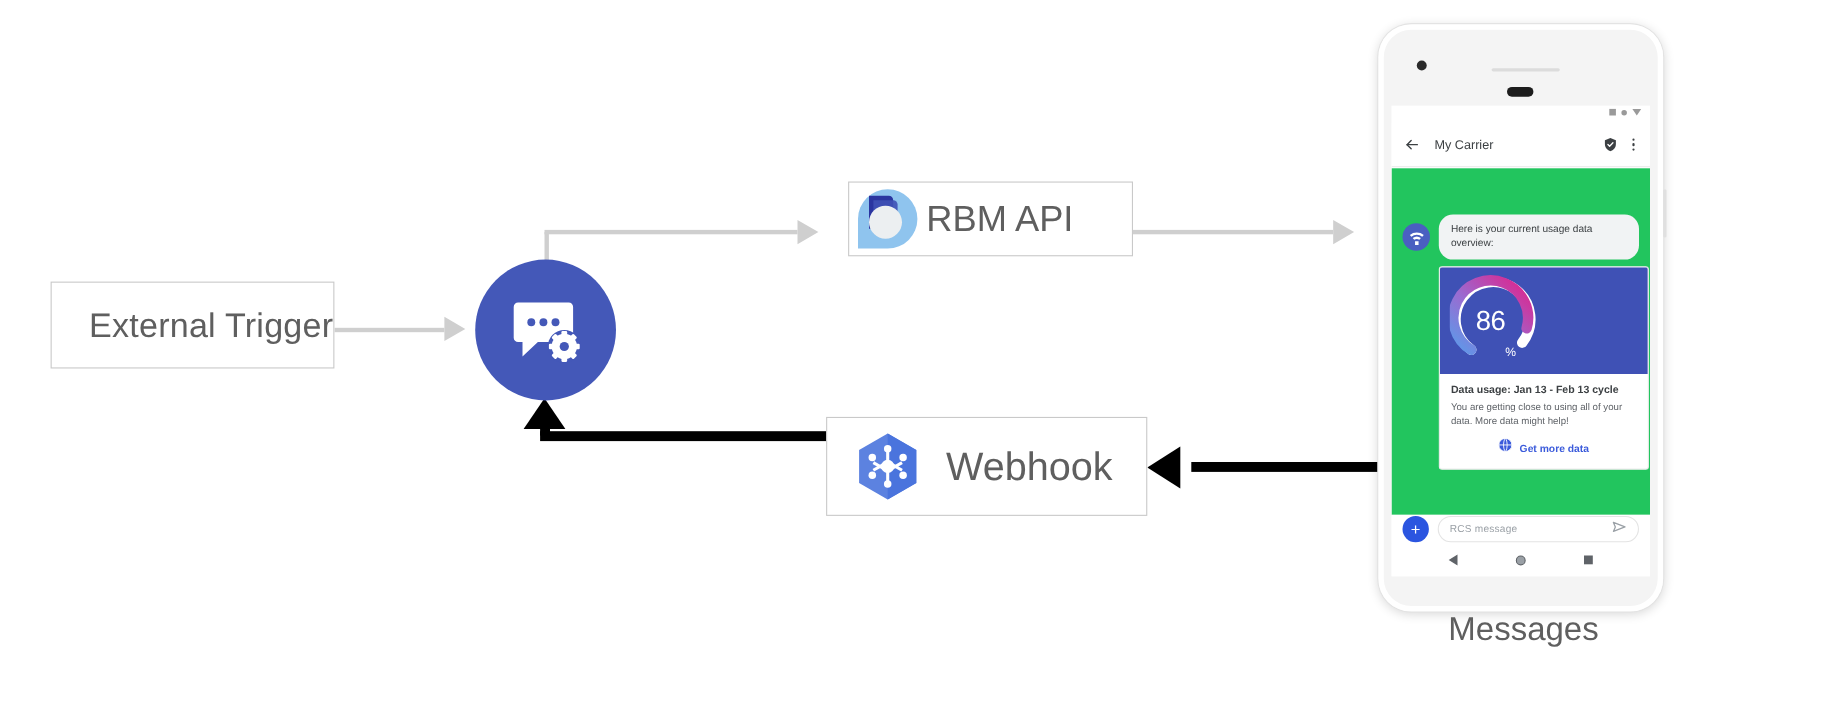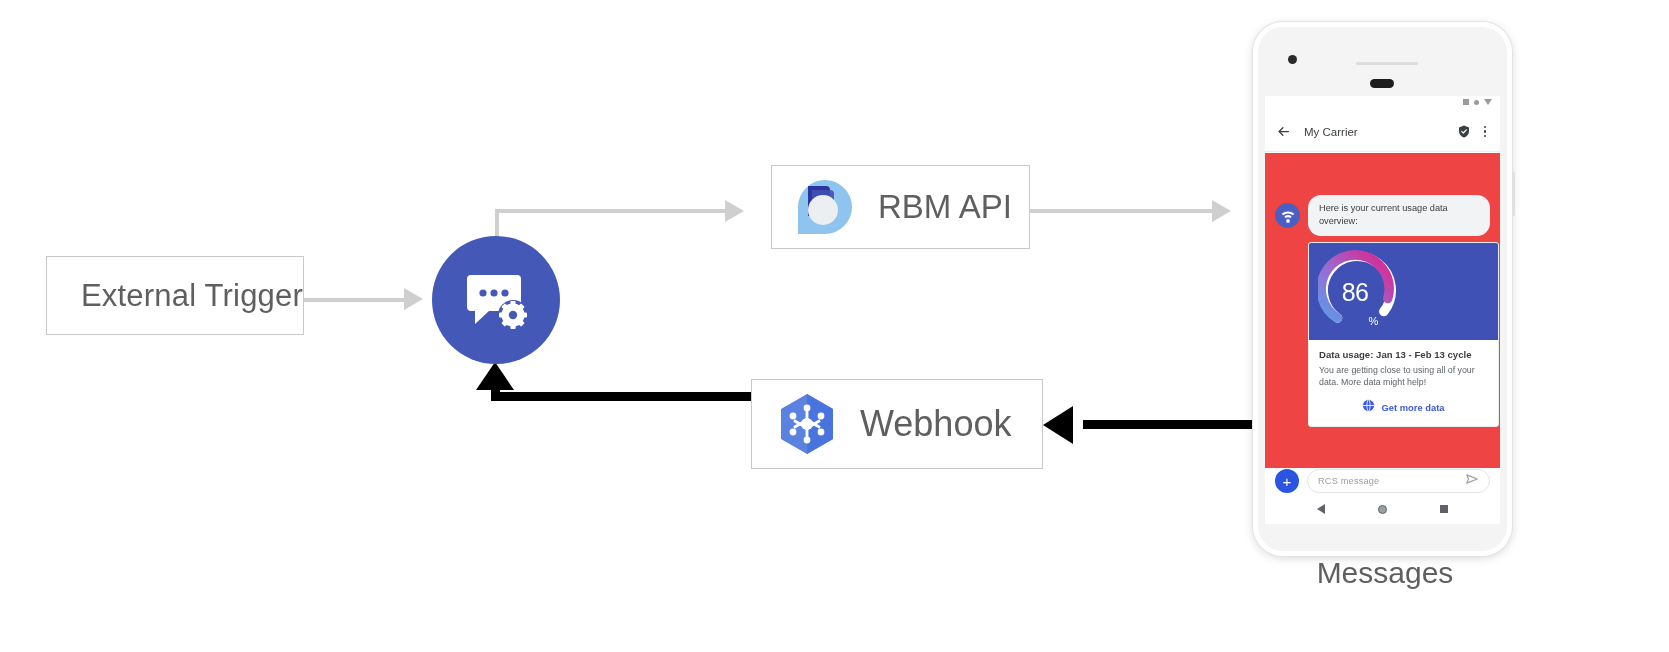--- a/index.html
+++ b/index.html
@@ -46,23 +46,21 @@
   #external-trigger .node-label {
     font-size: 31px;
     letter-spacing: .2px;
   }
 
   
   #rbm-api-box {
     left: 771px;
     top: 165px;
     width: 259px;
-    height: 84px;
-    padding-left: 18px;
-    gap: 18px;
+    height: 68px;
   }
   #rbm-api-box .node-label { font-size: 33px; }
 
   
   #webhook-box {
     left: 751px;
     top: 379px;
     width: 292px;
     height: 90px;
     padding-left: 18px;
@@ -244,21 +242,21 @@
   }
   #overflow-icon i {
     display: block; width: 2.5px; height: 2.5px;
     border-radius: 50%; background: #3c4043;
   }
 
   
   #conversation {
     position: absolute;
     left: 0; top: 57px; right: 0; bottom: 56px;
-    background: #ef4444;
+    background: #22c55e;
     padding: 42px 10px 0 10px;
     box-sizing: border-box;
   }
   #msg-row { display: flex; align-items: flex-start; gap: 8px; }
   #agent-avatar {
     flex: 0 0 auto;
     width: 25px; height: 25px;
     border-radius: 50%;
     background: #4a5fc1;
     display: flex; align-items: center; justify-content: center;

